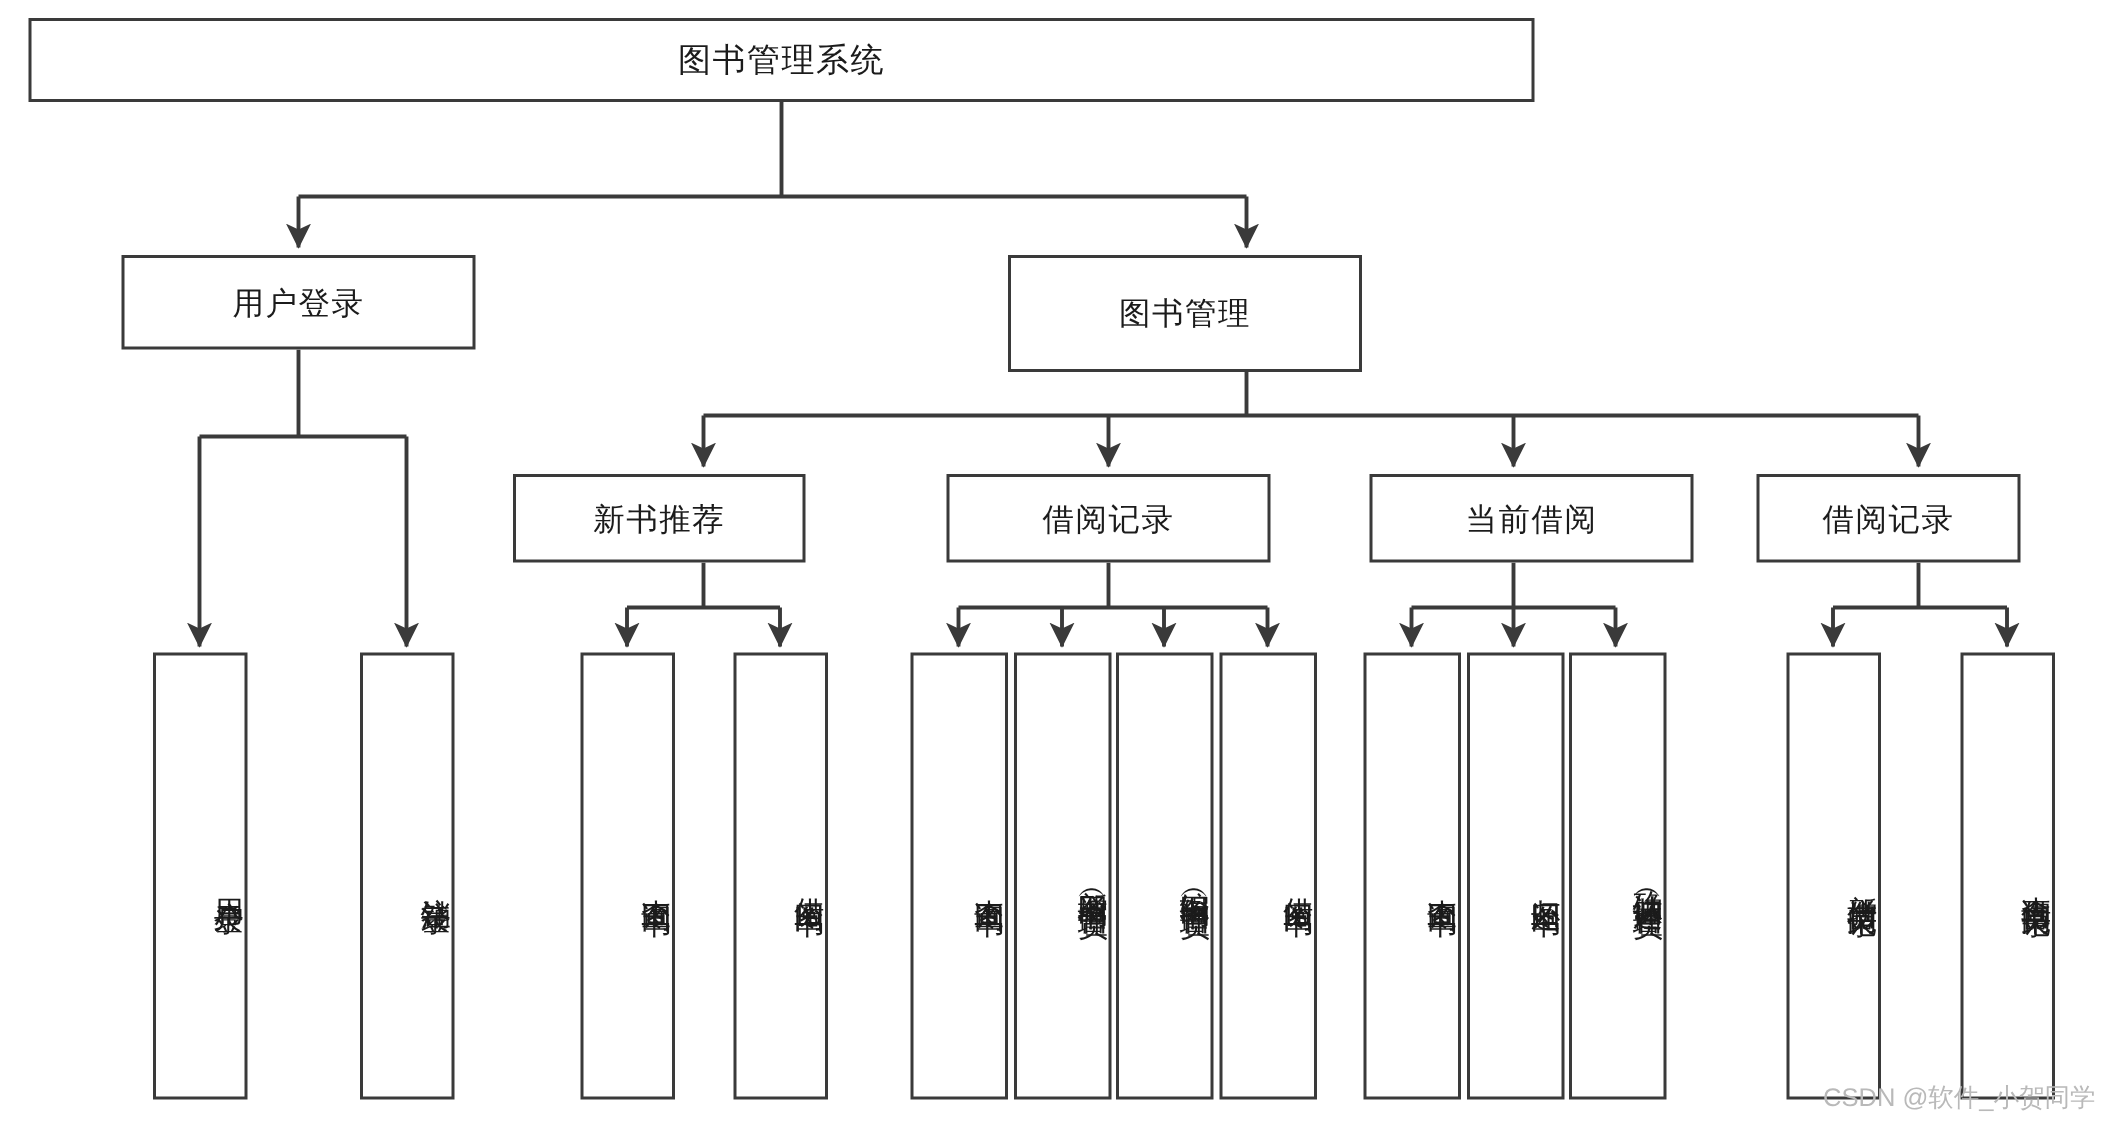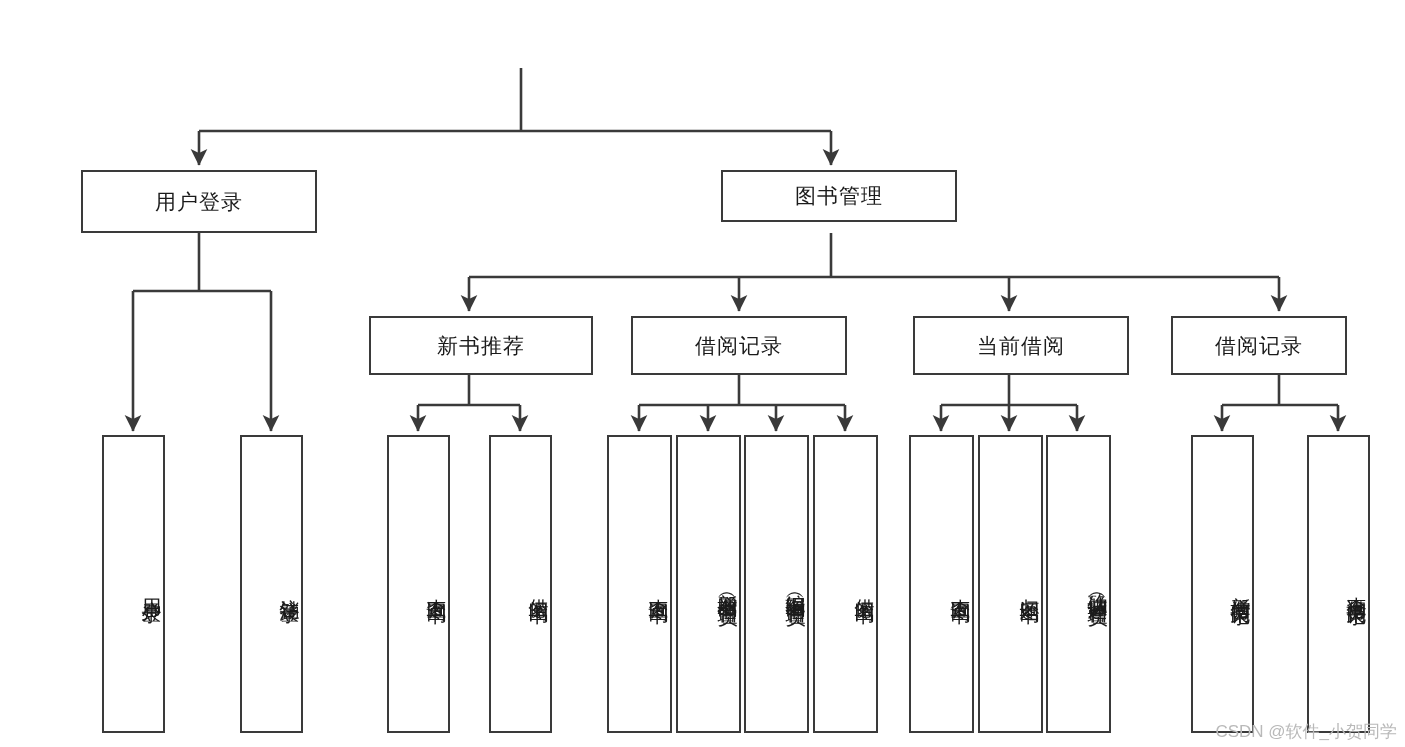--- a/index.html
+++ b/index.html
@@ -121,29 +121,32 @@
       <path d="M 1009 405 L 1009 431" marker-end="url(#arrow)"></path>
       <path d="M 1077 405 L 1077 431" marker-end="url(#arrow)"></path>
 
       <path d="M 1279 375 L 1279 405"></path>
       <path d="M 1222 405 L 1338 405"></path>
       <path d="M 1222 405 L 1222 431" marker-end="url(#arrow)"></path>
       <path d="M 1338 405 L 1338 431" marker-end="url(#arrow)"></path>
     </g>
   </svg>
 
+  <div class="node node-h node-root" style="left:19px; top:12px; width:1004px; height:56px;">
+    <span>图书管理系统</span>
+  </div>
 
   <div class="node node-h" style="left:81px; top:170px; width:236px; height:63px;">
     <span>用户登录</span>
   </div>
-  <div class="node node-h" style="left:721px; top:170px; width:236px; height:52px;">
+  <div class="node node-h" style="left:672px; top:170px; width:236px; height:78px;">
     <span>图书管理</span>
   </div>
 
-  <div class="node node-h" style="left:369px; top:316px; width:224px; height:59px;">
+  <div class="node node-h" style="left:342px; top:316px; width:195px; height:59px;">
     <span>新书推荐</span>
   </div>
   <div class="node node-h" style="left:631px; top:316px; width:216px; height:59px;">
     <span>借阅记录</span>
   </div>
   <div class="node node-h" style="left:901px; top:316px; width:216px; height:59px;margin-left:12px;">
     <span>当前借阅</span>
   </div>
   <div class="node node-h" style="left:1171px; top:316px; width:176px; height:59px;">
     <span>借阅记录</span>

